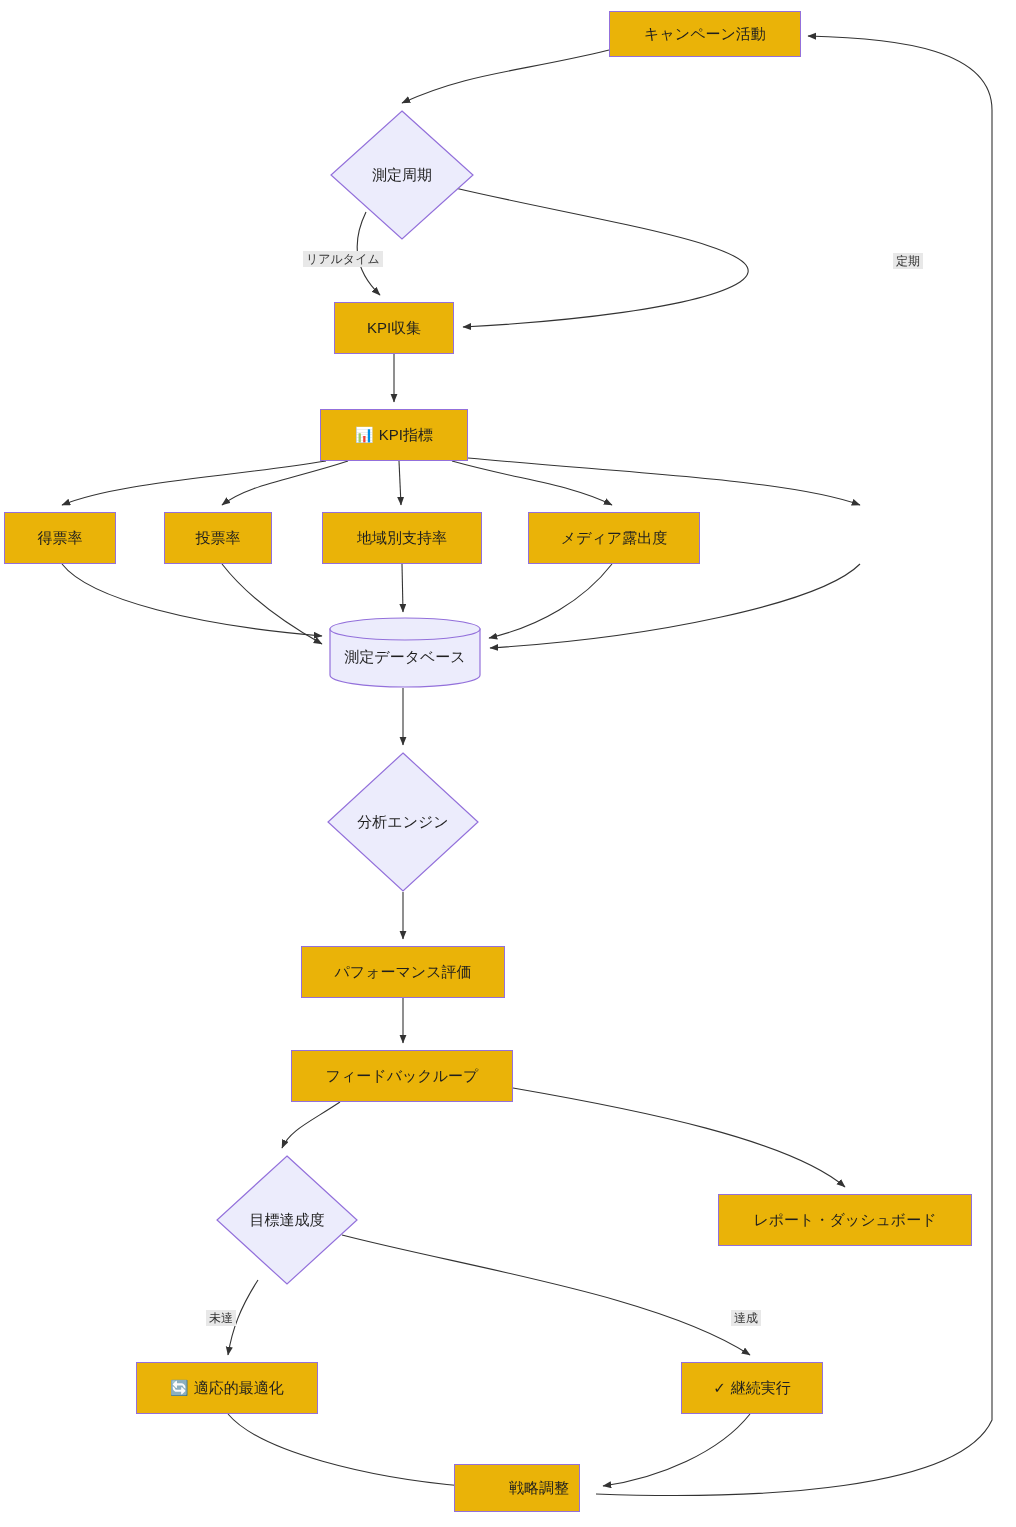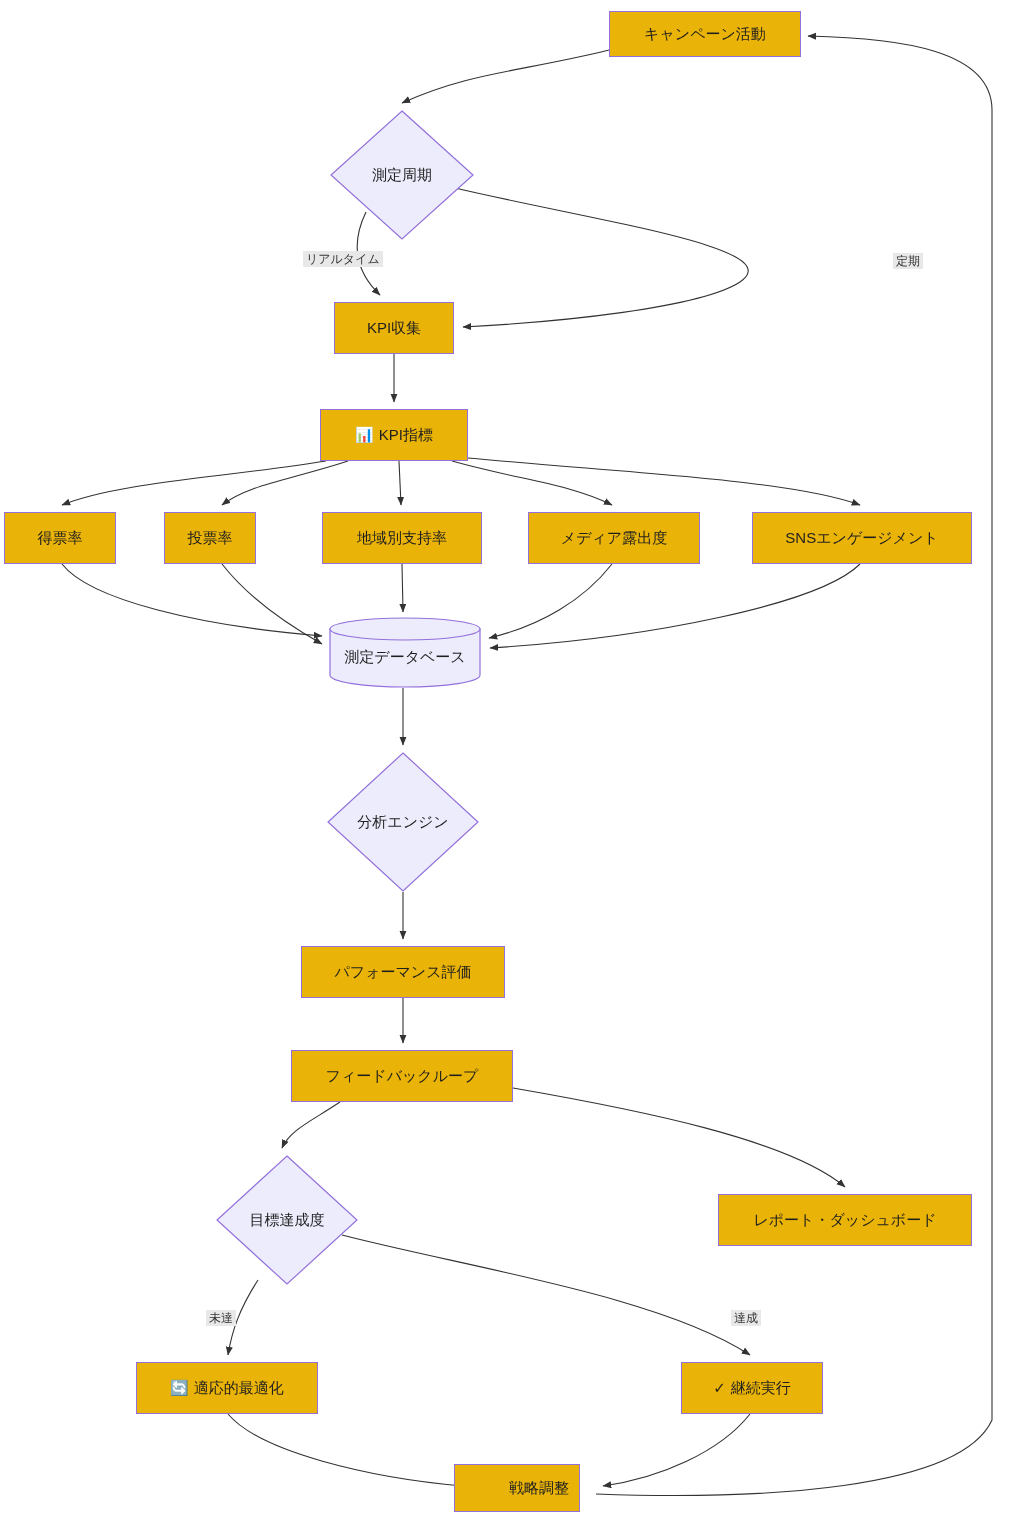--- a/index.html
+++ b/index.html
@@ -176,35 +176,32 @@
 
   <div class="node" style="left:320px; top:409px; width:148px; height:52px;">
     <span class="emoji">📊</span>
     <span class="label-text">KPI指標</span>
   </div>
 
   <div class="node" style="left:4px; top:512px; width:112px; height:52px;">
     <span class="label-text">得票率</span>
   </div>
 
-  <div class="node" style="left:164px; top:512px; width:92px; height:52px;">
+  <div class="node" style="left:164px; top:512px; width:108px; height:52px;">
     <span class="label-text">投票率</span>
   </div>
 
   <div class="node" style="left:322px; top:512px; width:160px; height:52px;">
     <span class="label-text">地域別支持率</span>
   </div>
 
   <div class="node" style="left:528px; top:512px; width:172px; height:52px;">
     <span class="label-text">メディア露出度</span>
   </div>
 
-  <div class="node" style="left:752px; top:512px; width:220px; height:52px;">
-    <span class="label-text">SNSエンゲージメント</span>
-  </div>
 
   <div class="cylinder" style="left:329px; top:616px; width:152px; height:72px;">
     <svg class="cshape" viewBox="0 0 152 72" preserveAspectRatio="none">
       <path d="M1,13 L1,59 C1,66 35,71 76,71 C117,71 151,66 151,59 L151,13 Z" fill="#ececfc" stroke="#9370db" stroke-width="1.2"></path>
       <ellipse cx="76" cy="13" rx="75" ry="11" fill="#ececfc" stroke="#9370db" stroke-width="1.2"></ellipse>
     </svg>
     <span class="clabel" style="margin-top:10px;">測定データベース</span>
   </div>
 
   <div class="diamond" style="left:327px; top:752px; width:152px; height:140px;">

